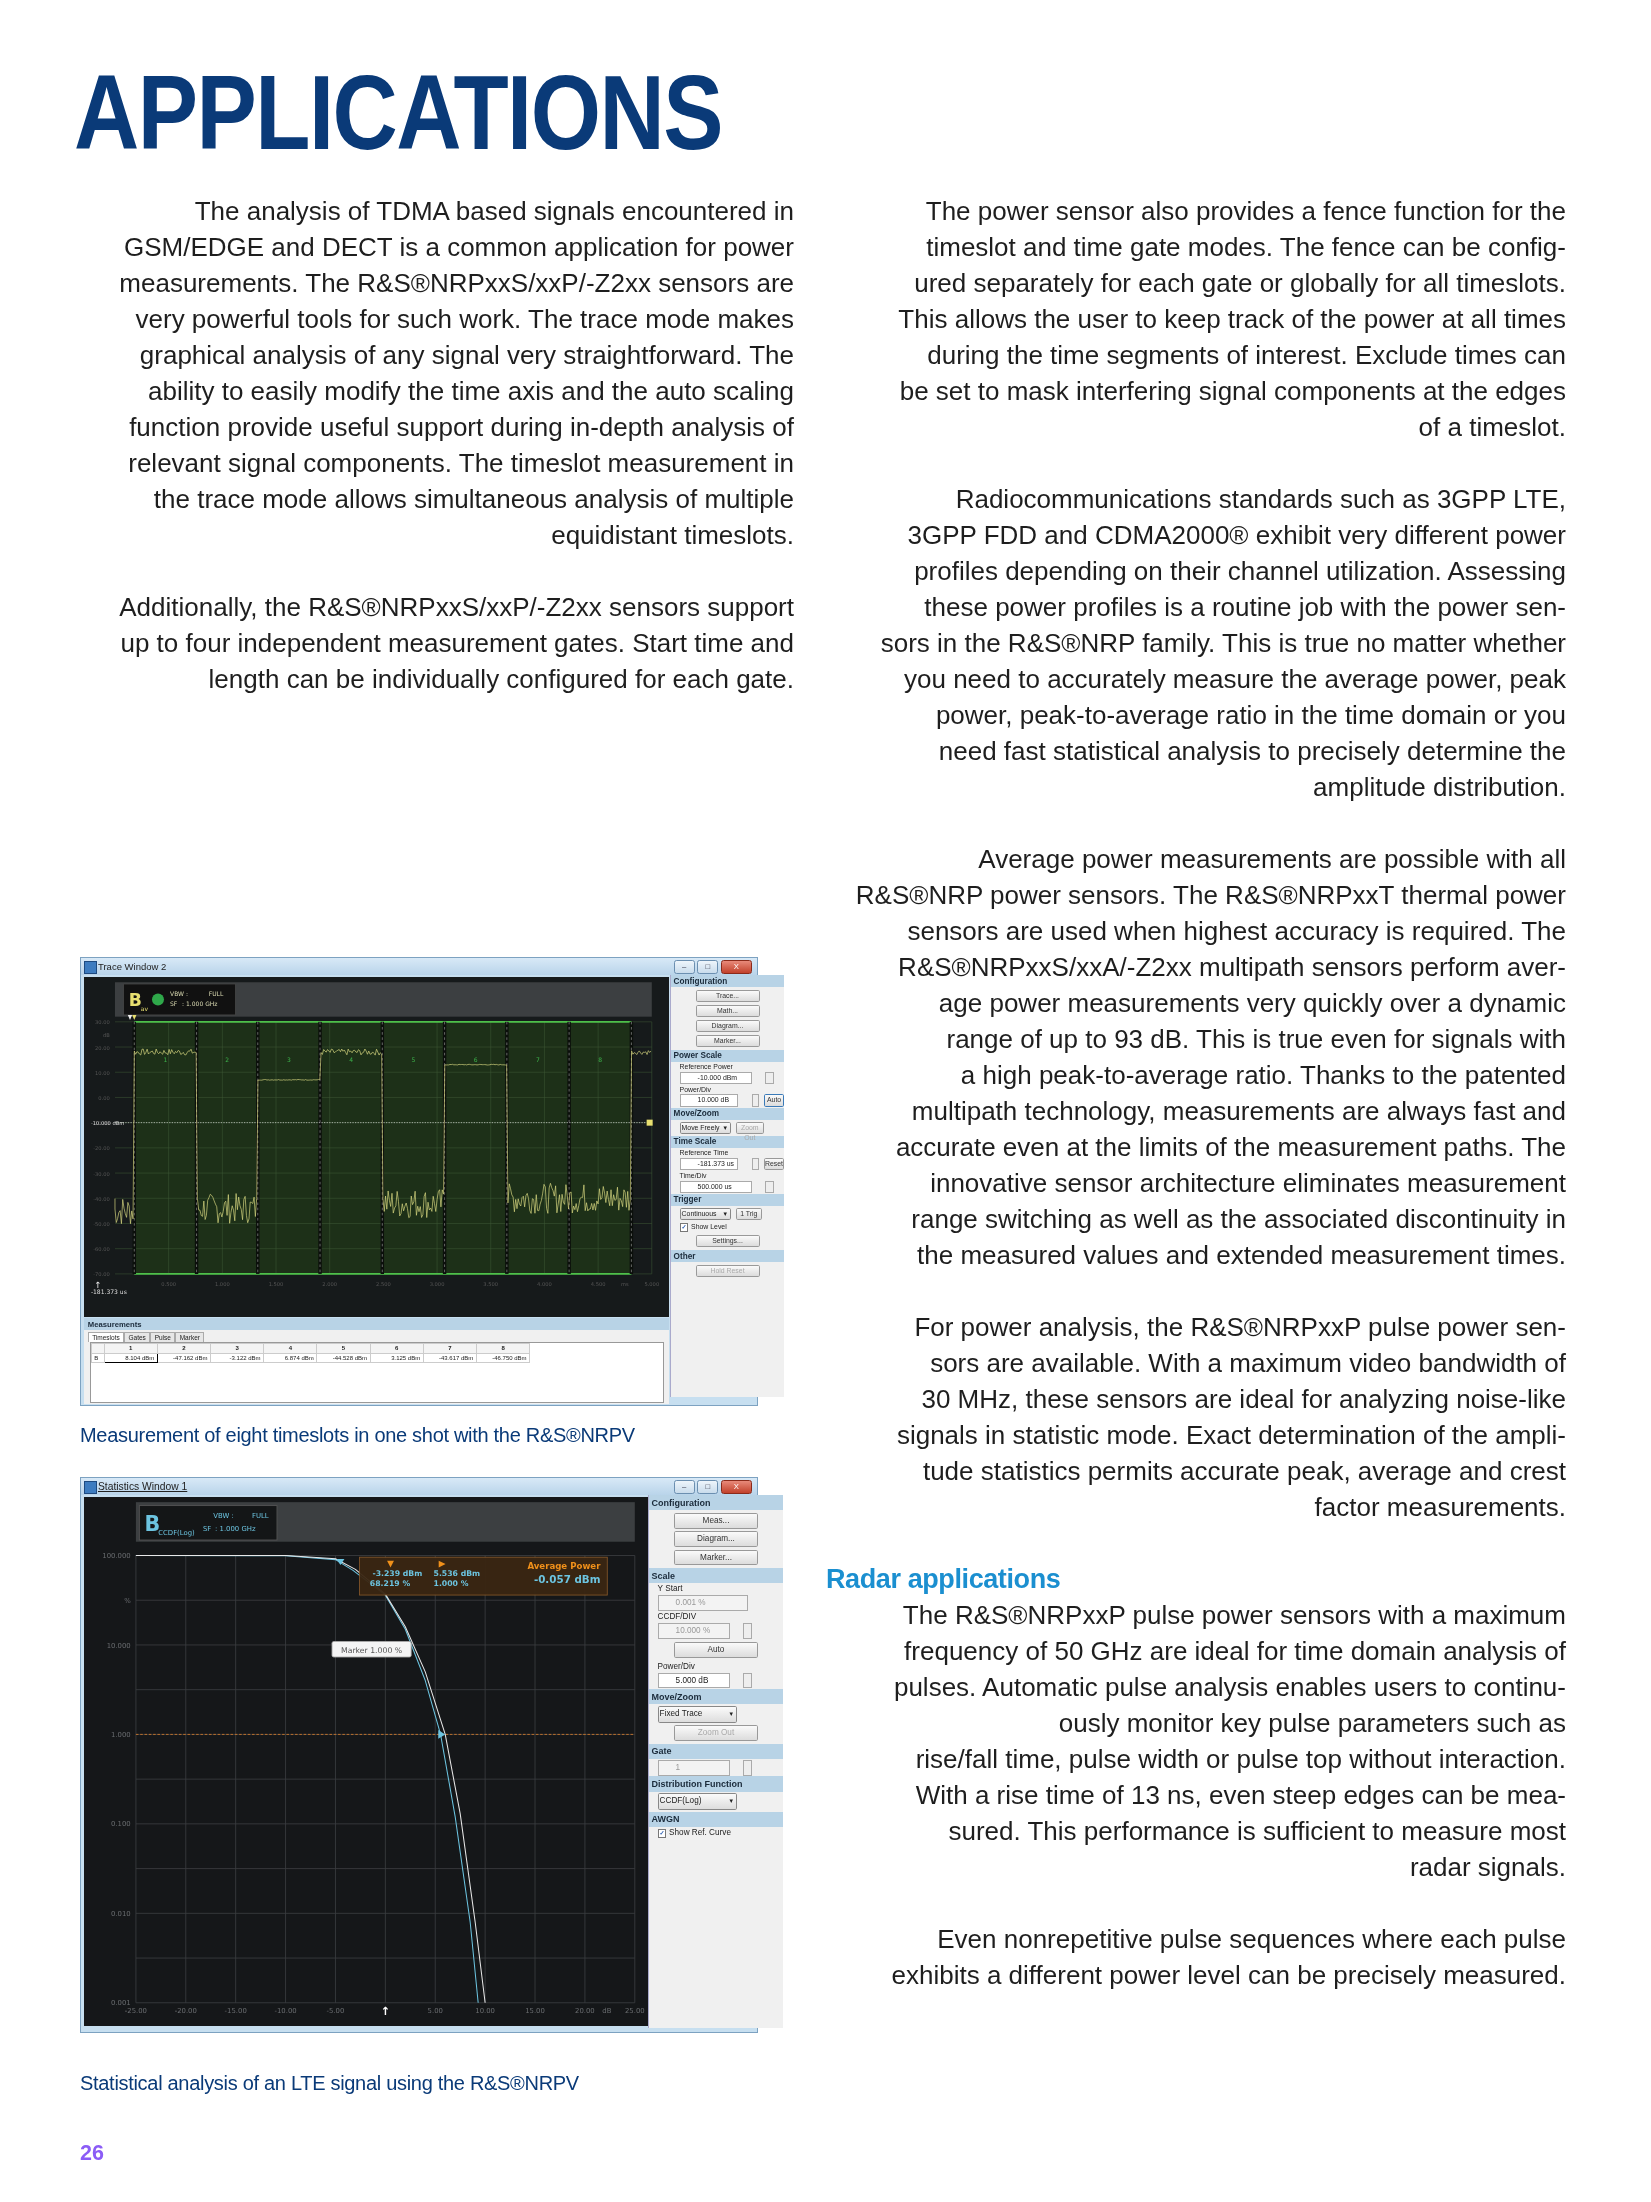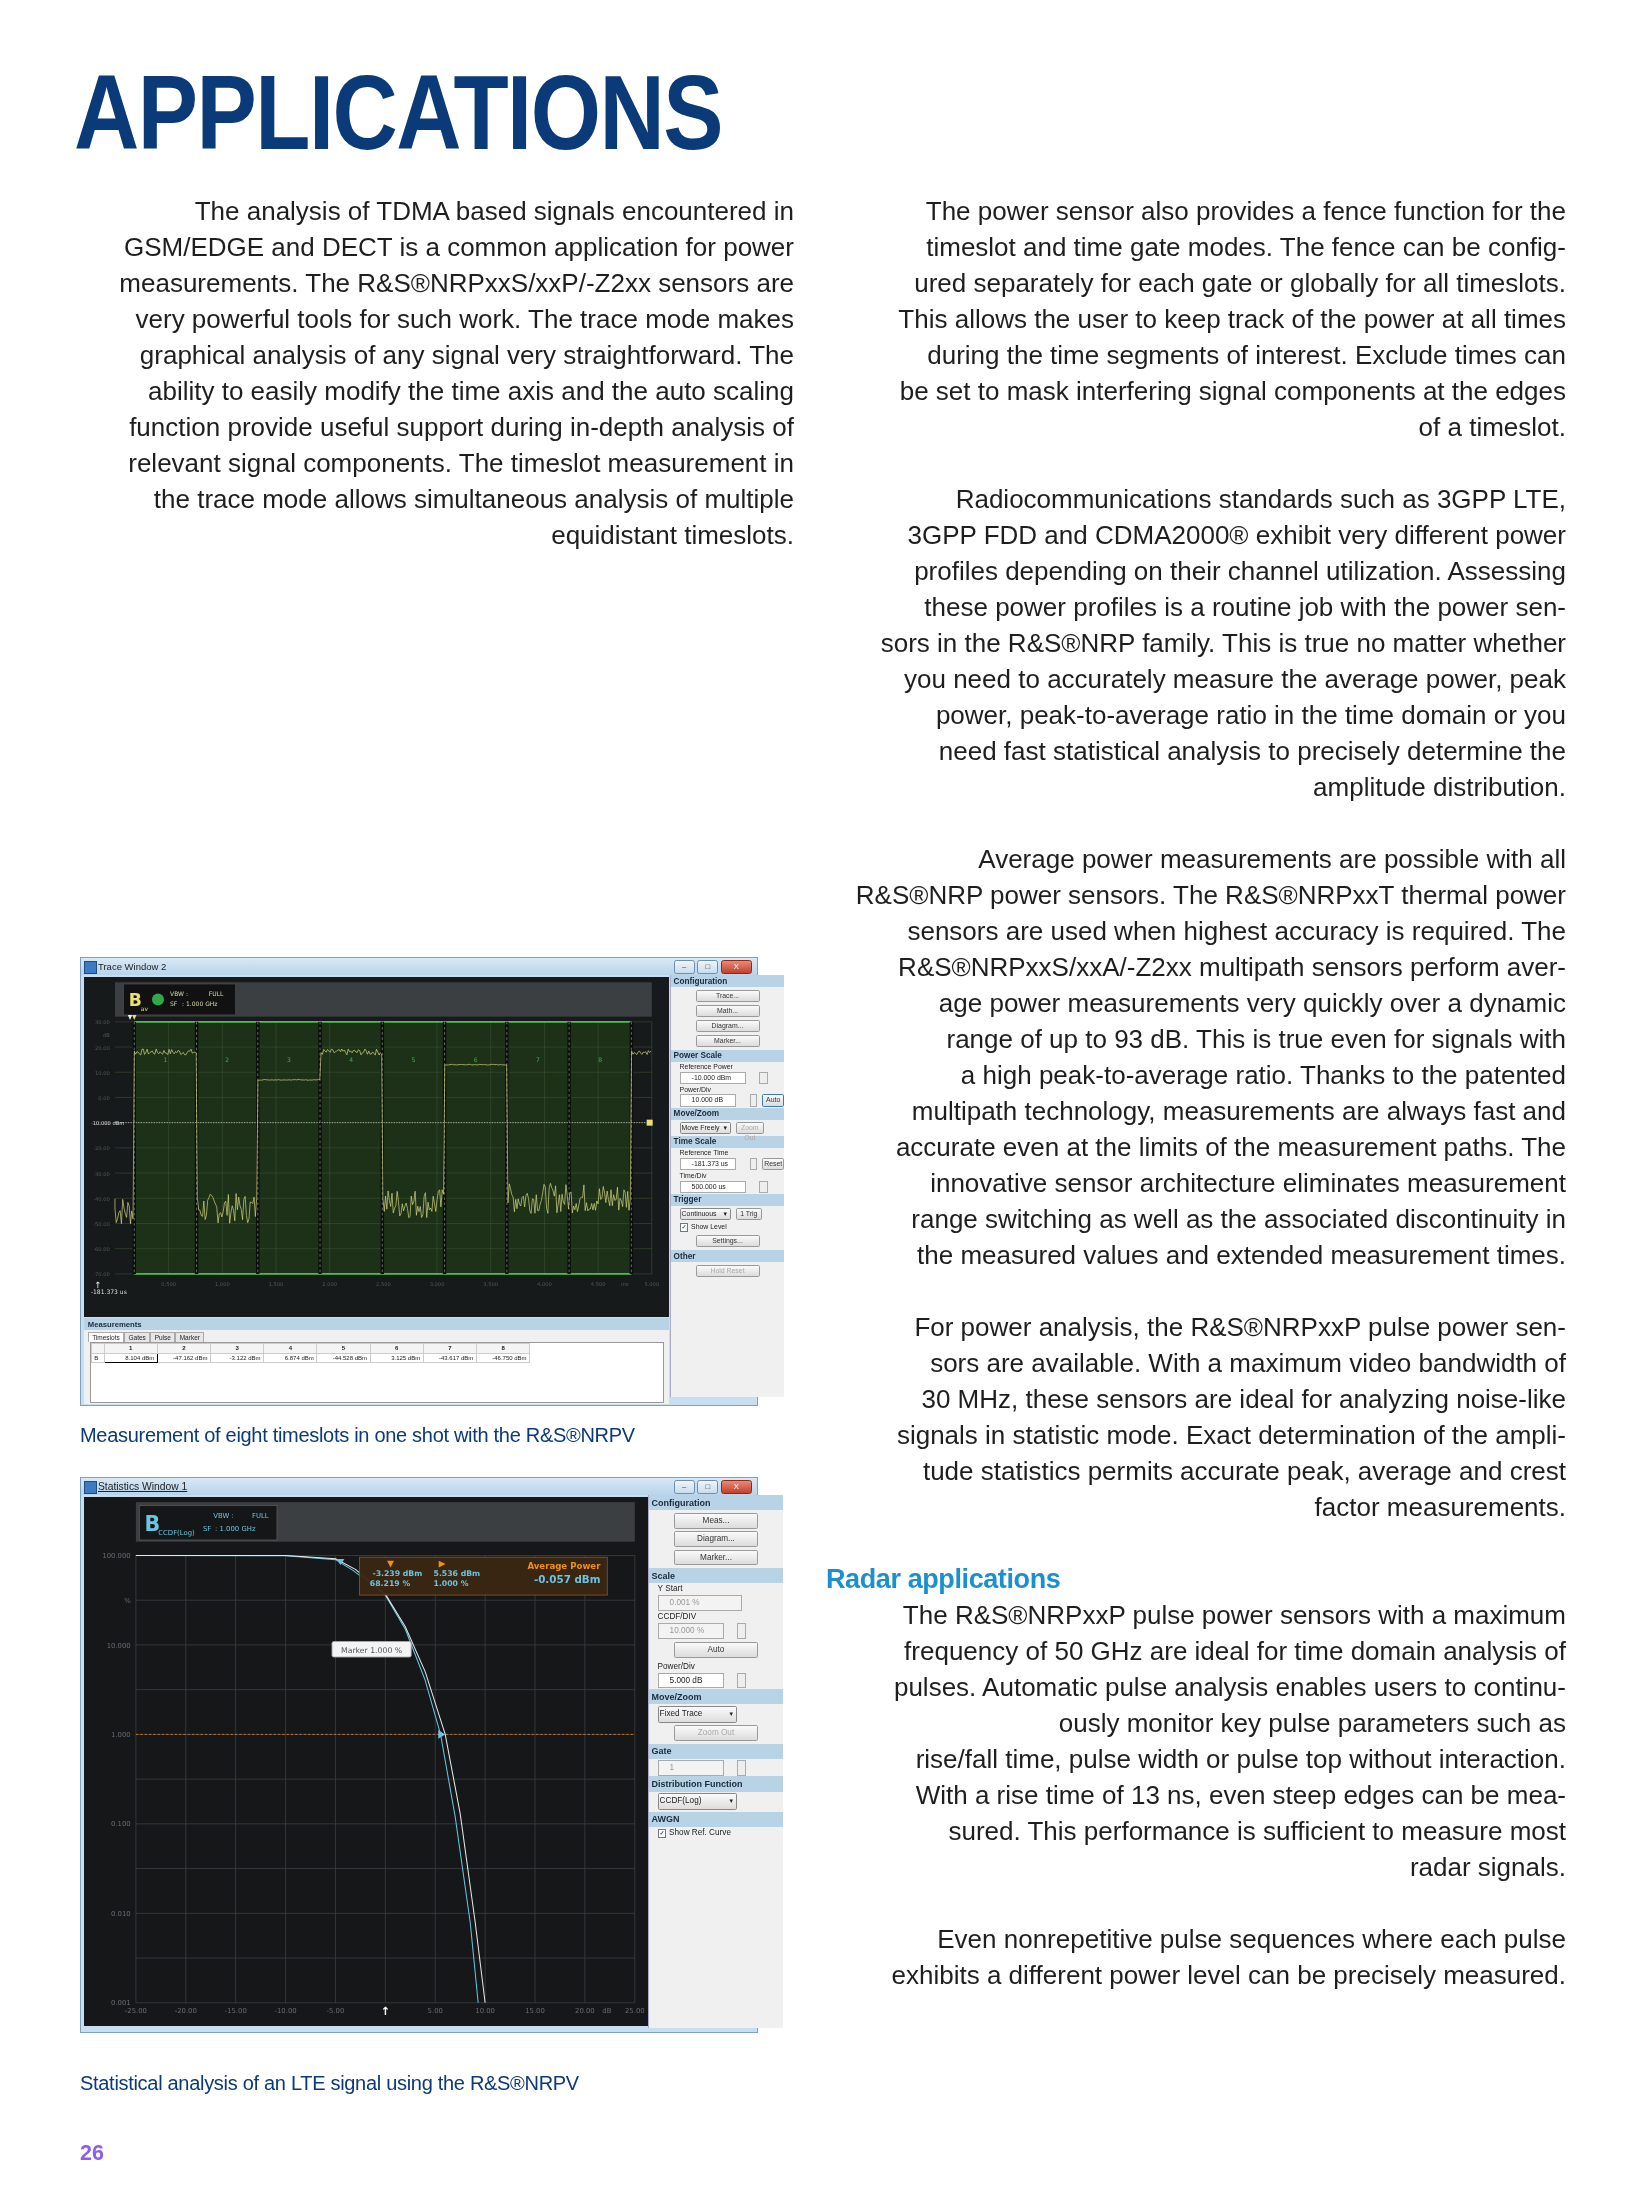--- a/index.html
+++ b/index.html
@@ -18,21 +18,21 @@
   .win{position:absolute;left:80px;width:678px;background:#c7dff0;border:0.9px solid #7da2c1;box-sizing:border-box;}
   .win .titlebar{height:17px;font-size:9.5px;color:#222;padding-left:17px;line-height:17px;position:relative;background:linear-gradient(#d8e9f7,#b9d4ea);}
   .win .titlebar .app-icon{position:absolute;left:3.4px;top:3.4px;width:10.3px;height:10.3px;background:#3d7cc0;border:0.9px solid #1d4a80;}
   .win .ctrls{position:absolute;right:5.2px;top:1.7px;display:flex;gap:2.6px;}
   .win .ctrls span{display:block;width:19px;height:12px;border:0.9px solid #6b8fb0;border-radius:2.6px;background:linear-gradient(#eef5fb,#c9dcec);font-size:7.7px;text-align:center;line-height:11.2px;color:#334;}
   .win .ctrls span.close{width:29px;background:linear-gradient(#e88a7a,#c2412b);color:#fff;border-color:#8a2a1a;}
   .panel{position:absolute;background:#f0f0f0;border-left:0.9px solid #aac;font-size:7.7px;color:#222;}
   .panel .sec{background:#b8d3e6;font-weight:bold;font-size:8.2px;padding:1.7px 2.6px;color:#1a2a3a;}
   .panel .btn{display:block;margin:2.6px auto;width:62px;height:10.3px;border:0.9px solid #999;border-radius:1.7px;background:linear-gradient(#fafafa,#dcdcdc);text-align:center;line-height:10.3px;font-size:6.9px;color:#333;}
   .panel .lbl{padding:0.9px 8.6px;font-size:6.9px;}
-  .panel .fld{margin:0.9px 8.6px;width:53px;height:10.3px;border:0.9px solid #aaa;background:#fff;font-size:6.9px;line-height:10.3px;padding-left:11px;}
+  .panel .fld{margin:0.9px 8.6px;width:53px;height:10.3px;border:0.9px solid #aaa;background:#fff;font-size:6.9px;line-height:10.3px;padding-left:17px;}
   .panel .row{display:flex;align-items:center;gap:5.2px;}
   .panel .spin{width:6.9px;height:10.3px;border:0.9px solid #aaa;background:#eee;}
   .panel .dd{margin:1.7px 8.6px;width:57px;height:10.3px;border:0.9px solid #888;border-radius:1.7px;background:linear-gradient(#fafafa,#ddd);font-size:6.9px;line-height:10.3px;padding-left:1px;position:relative;}
   .panel .dd:after{content:"\25BE";position:absolute;right:2.6px;top:0;font-size:6.9px;}
   .panel .chk{padding:0.9px 8.6px;font-size:6.9px;}
   .panel .chk b{display:inline-block;width:6.9px;height:6.9px;border:0.9px solid #777;background:#fff;font-size:6px;line-height:6.9px;text-align:center;margin-right:2.6px;color:#2a5db0;}
 
   
   #trace-window{top:957px;height:449px;}
   #trace-plot{position:absolute;left:3.4px;top:19px;width:585px;height:340px;background:#161a1b;}
@@ -71,20 +71,23 @@
   <p>The analysis of TDMA based signals encountered in
 GSM/EDGE and DECT is a common application for power
 measurements. The R&amp;S®NRPxxS/xxP/-Z2xx sensors are
 very powerful tools for such work. The trace mode makes
 graphical analysis of any signal very straightforward. The
 ability to easily modify the time axis and the auto scaling
 function provide useful support during in-depth analysis of
 relevant signal components. The timeslot measurement in
 the trace mode allows simultaneous analysis of multiple
 equidistant timeslots.</p>
+  <p>Additionally, the R&amp;S®NRPxxS/xxP/-Z2xx sensors support
+up to four independent measurement gates. Start time and
+length can be individually configured for each gate.</p>
 </div>
 
 <div id="right-col" class="col">
   <p>The power sensor also provides a fence function for the
 timeslot and time gate modes. The fence can be config-
 ured separately for each gate or globally for all timeslots.
 This allows the user to keep track of the power at all times
 during the time segments of interest. Exclude times can
 be set to mask interfering signal components at the edges
 of a timeslot.</p>

